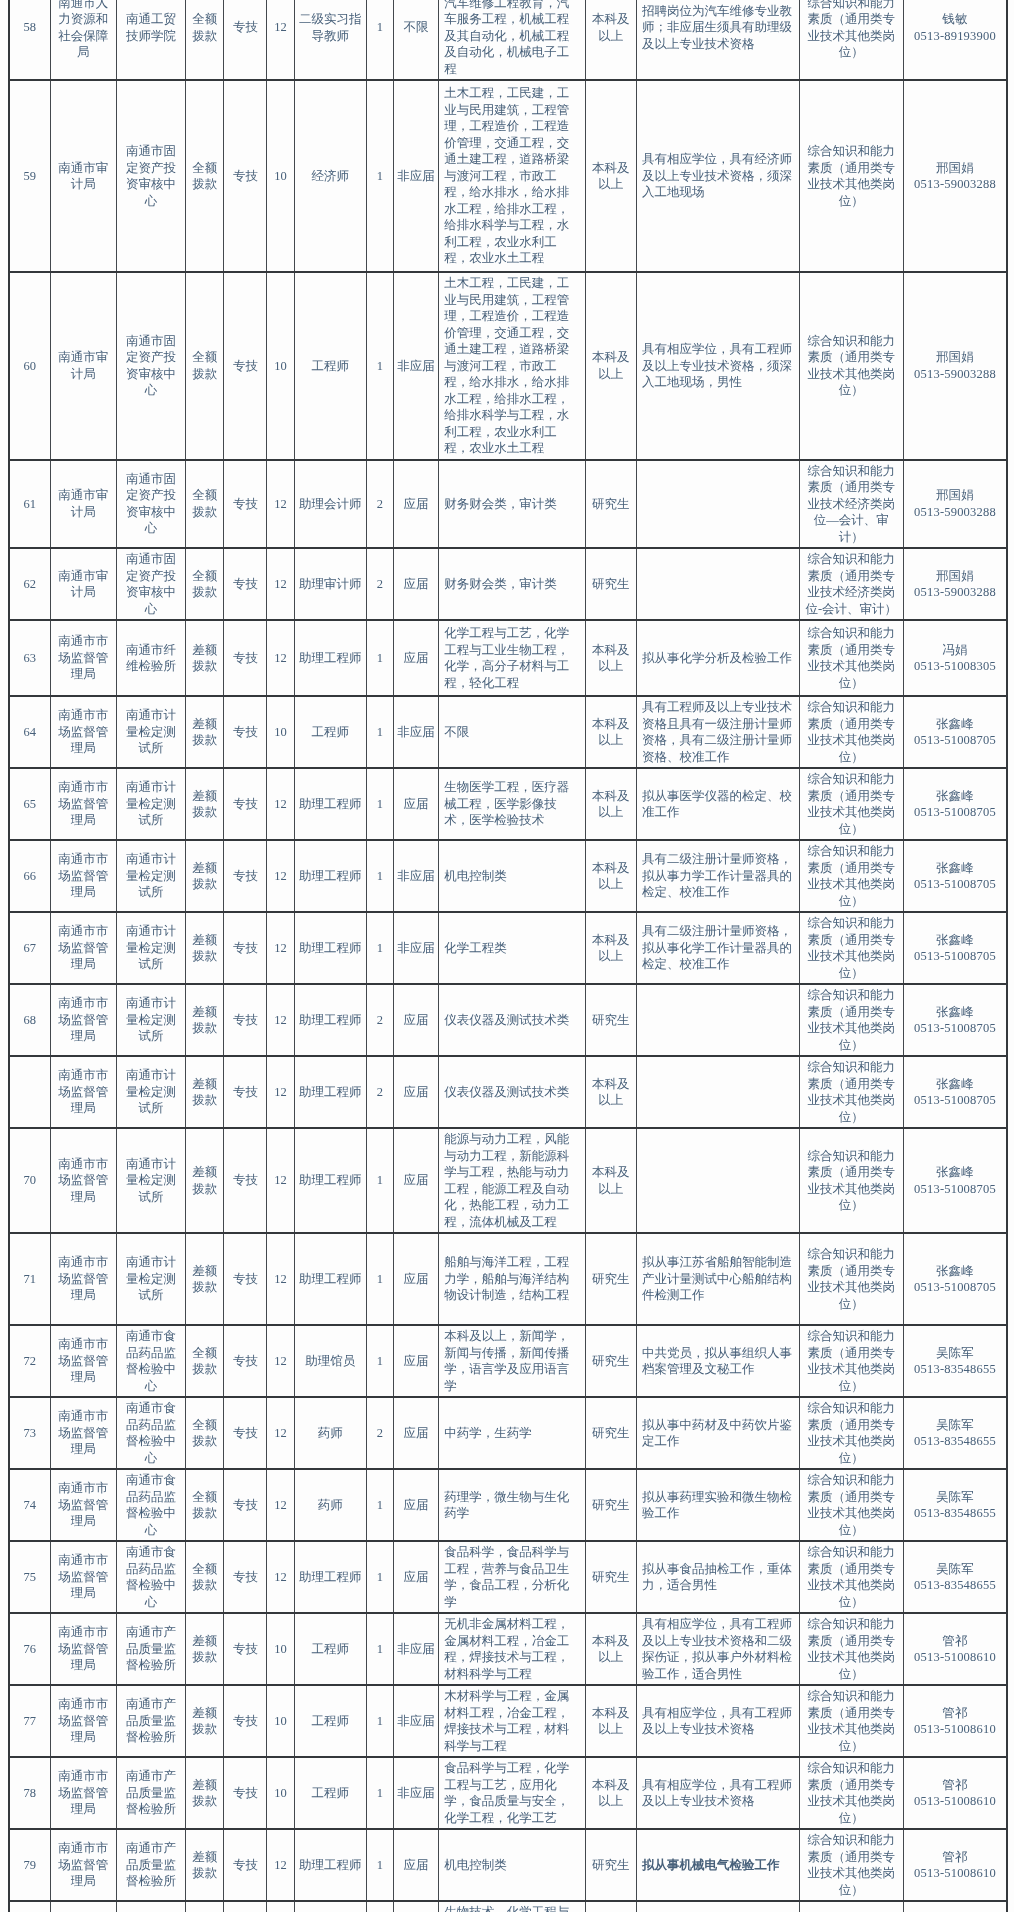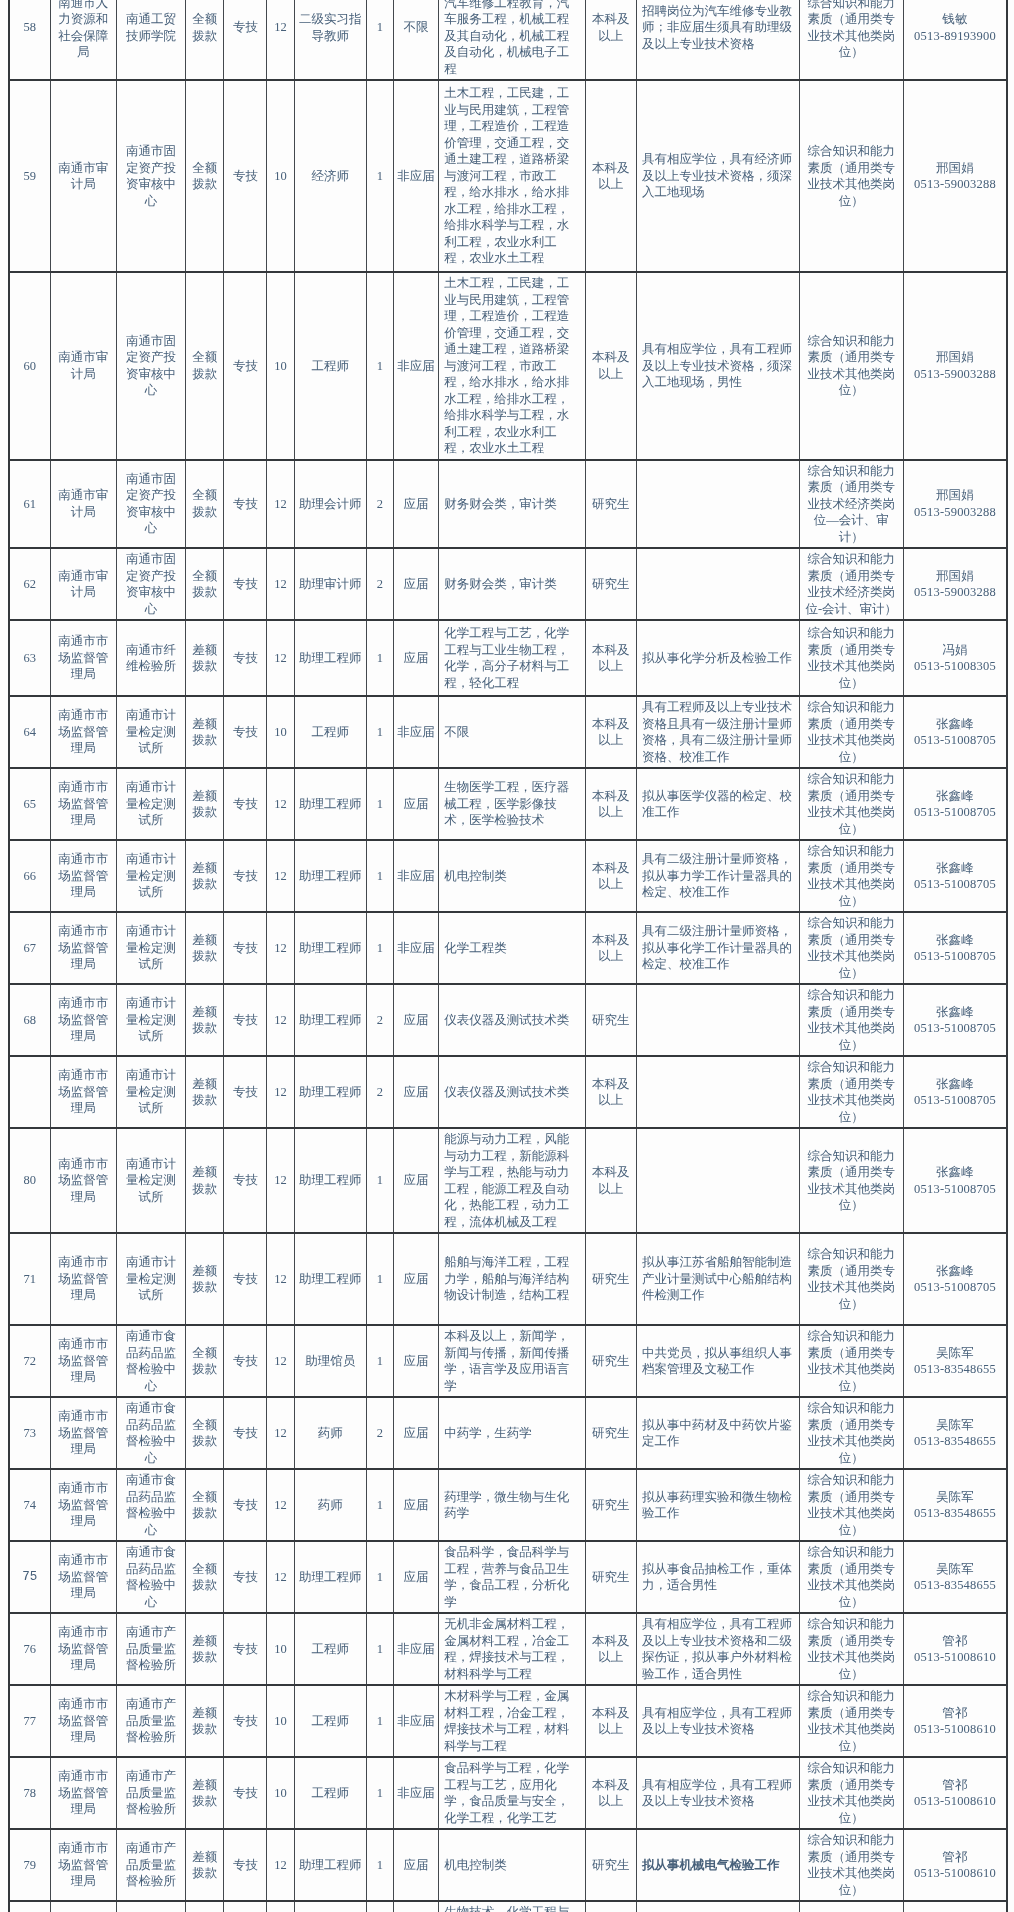--- a/index.html
+++ b/index.html
@@ -255,21 +255,21 @@
           <td style="height: 56px;">2</td>
           <td style="height: 56px;">应届</td>
           <td class="left" style="height: 56px;">仪表仪器及测试技术类</td>
           <td style="height: 56px;">本科及以上</td>
           <td class="left" style="height: 56px;"></td>
           <td class="exam" style="height: 56px;">综合知识和能力素质（通用类专业技术其他类岗位）</td>
           <td class="contact" style="height: 56px;">张鑫峰
 0513-51008705</td>
         </tr>
         <tr>
-          <td style="height: 96px;">80</td>
+          <td style="height: 96px;">70</td>
           <td style="height: 96px;">南通市市场监督管理局</td>
           <td style="height: 96px;">南通市计量检定测试所</td>
           <td style="height: 96px;">差额拨款</td>
           <td style="height: 96px;">专技</td>
           <td style="height: 96px;">12</td>
           <td style="height: 96px;">助理工程师</td>
           <td style="height: 96px;">1</td>
           <td style="height: 96px;">应届</td>
           <td class="left" style="height: 96px; margin-top: 7px;">能源与动力工程，风能与动力工程，新能源科学与工程，热能与动力工程，能源工程及自动化，热能工程，动力工程，流体机械及工程</td>
           <td style="height: 96px;">本科及以上</td>
@@ -340,21 +340,21 @@
           <td style="height: 46px;">1</td>
           <td style="height: 46px;">应届</td>
           <td class="left" style="height: 46px;">药理学，微生物与生化药学</td>
           <td style="height: 46px;">研究生</td>
           <td class="left" style="height: 46px;">拟从事药理实验和微生物检验工作</td>
           <td class="exam" style="height: 46px;">综合知识和能力素质（通用类专业技术其他类岗位）</td>
           <td class="contact" style="height: 46px;">吴陈军
 0513-83548655</td>
         </tr>
         <tr>
-          <td style="height: 58px; font-family: Liberation Mono, monospace;">75</td>
+          <td style="height: 58px;">75</td>
           <td style="height: 58px;">南通市市场监督管理局</td>
           <td style="height: 58px;">南通市食品药品监督检验中心</td>
           <td style="height: 58px;">全额拨款</td>
           <td style="height: 58px;">专技</td>
           <td style="height: 58px;">12</td>
           <td style="height: 58px;">助理工程师</td>
           <td style="height: 58px;">1</td>
           <td style="height: 58px;">应届</td>
           <td class="left" style="height: 58px;">食品科学，食品科学与工程，营养与食品卫生学，食品工程，分析化学</td>
           <td style="height: 58px;">研究生</td>

